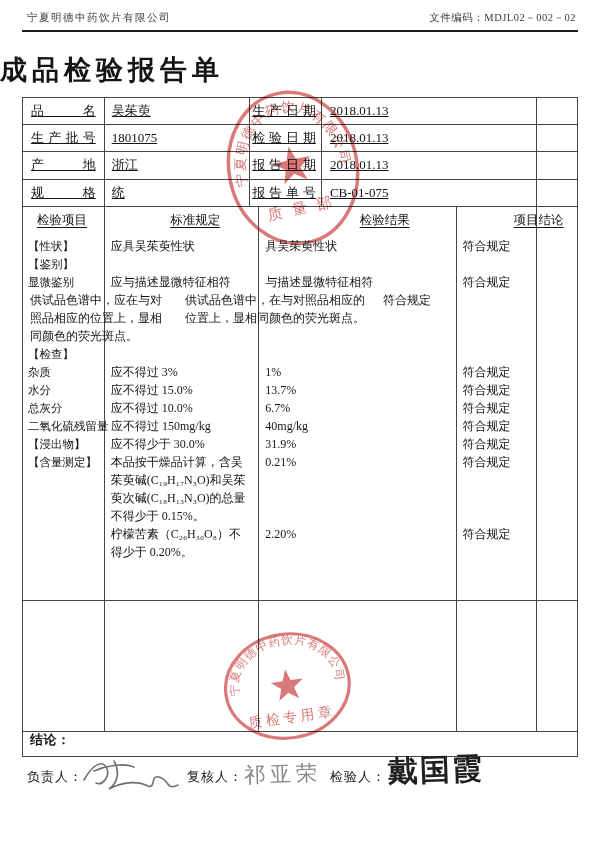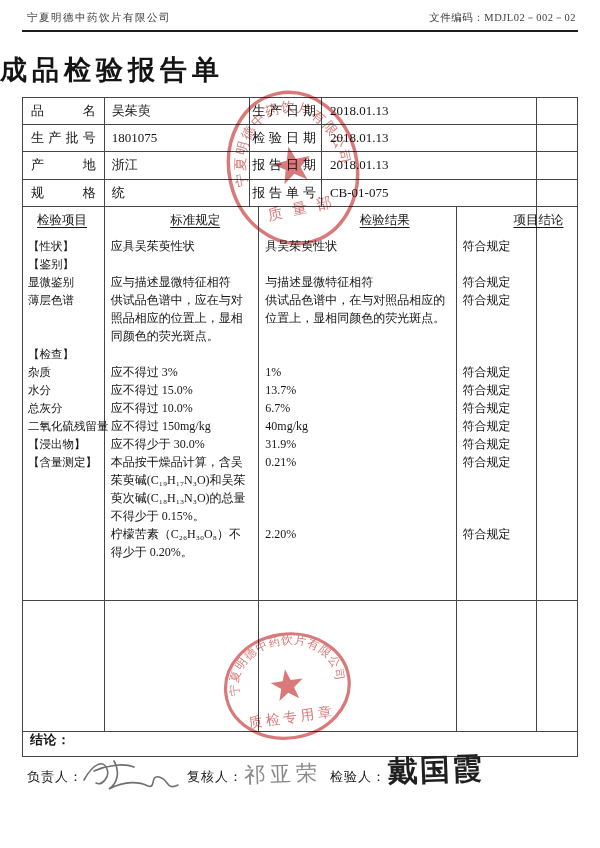--- a/index.html
+++ b/index.html
@@ -12,21 +12,21 @@
   .hdr-rule{position:absolute;left:22px;top:30px;width:556px;height:0;border-top:2px solid #1c1c1c;}
 
   .title{position:absolute;left:0;top:52px;width:100%;text-align:left;
          font-size:27px;font-weight:bold;letter-spacing:5px;}
 
   
   .info-table{position:absolute;left:22px;top:97px;width:556px;height:110px;
               border:1px solid #454545;box-sizing:border-box;font-size:13px;}
   .irow{display:flex;height:27.2px;align-items:center;border-bottom:1px solid #454545;box-sizing:border-box;}
   .irow:last-child{border-bottom:none;}
-  .ic{box-sizing:border-box;overflow:hidden;white-space:nowrap;}
+  .ic{box-sizing:border-box;overflow:hidden;white-space:nowrap;text-decoration:underline;}
   .ic1{width:81px;}  .ic2{width:145px;padding-left:8px;}
   .ic3{width:72px;}  .ic4{width:215px;padding-left:10px;}  .ic5{width:43px;}
   .jus{display:block;width:100%;padding:0 8px;box-sizing:border-box;
        text-align:justify;text-align-last:justify;}
   .jus3{display:block;width:100%;padding:0 4px;box-sizing:border-box;
        text-align:justify;text-align-last:justify;}
   .vline{position:absolute;top:0;width:1px;background:#454545;}
   .info-table .vline{height:108px;}
 
   
@@ -176,21 +176,20 @@
 
   <div class="mrow">
     <div class="mc mc1">显微鉴别</div>
     <div class="mc mc2">应与描述显微特征相符</div>
     <div class="mc mc3">与描述显微特征相符</div>
     <div class="mc mc4">符合规定</div>
     <div class="mc mc5"></div>
   </div>
 
   <div class="mrow">
-    <div class="mc mc1">薄层色谱</div>
     <div class="mc mc2">供试品色谱中，应在与对照品相应的位置上，显相同颜色的荧光斑点。</div>
     <div class="mc mc3">供试品色谱中，在与对照品相应的位置上，显相同颜色的荧光斑点。</div>
     <div class="mc mc4">符合规定</div>
     <div class="mc mc5"></div>
   </div>
 
   <div class="mrow">
     <div class="mc mc1">【检查】</div>
     <div class="mc mc2"></div>
     <div class="mc mc3"></div>

